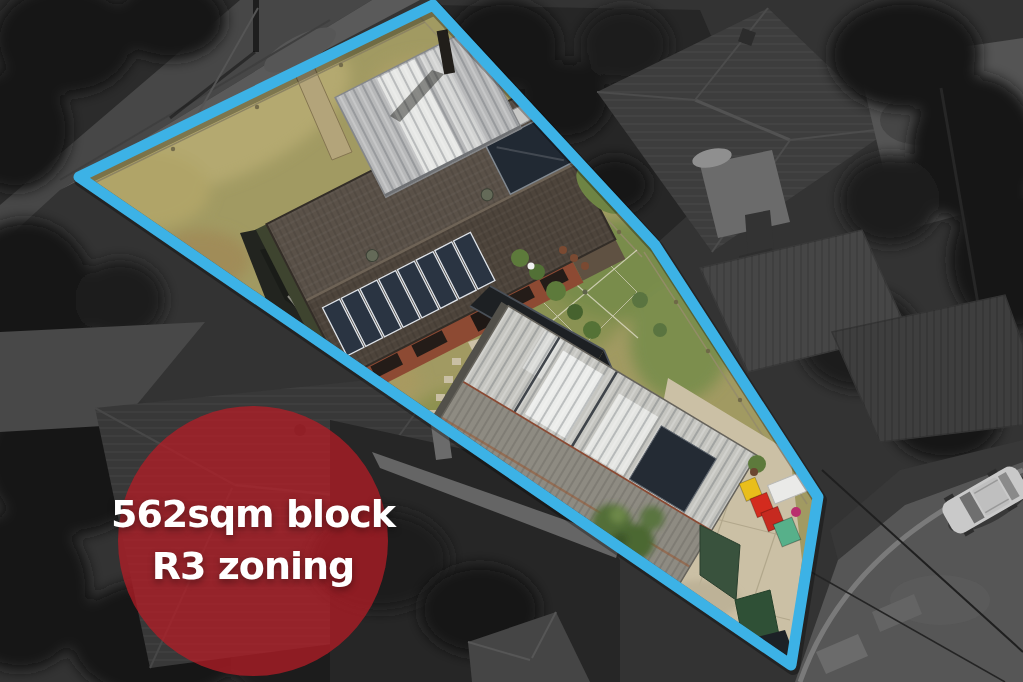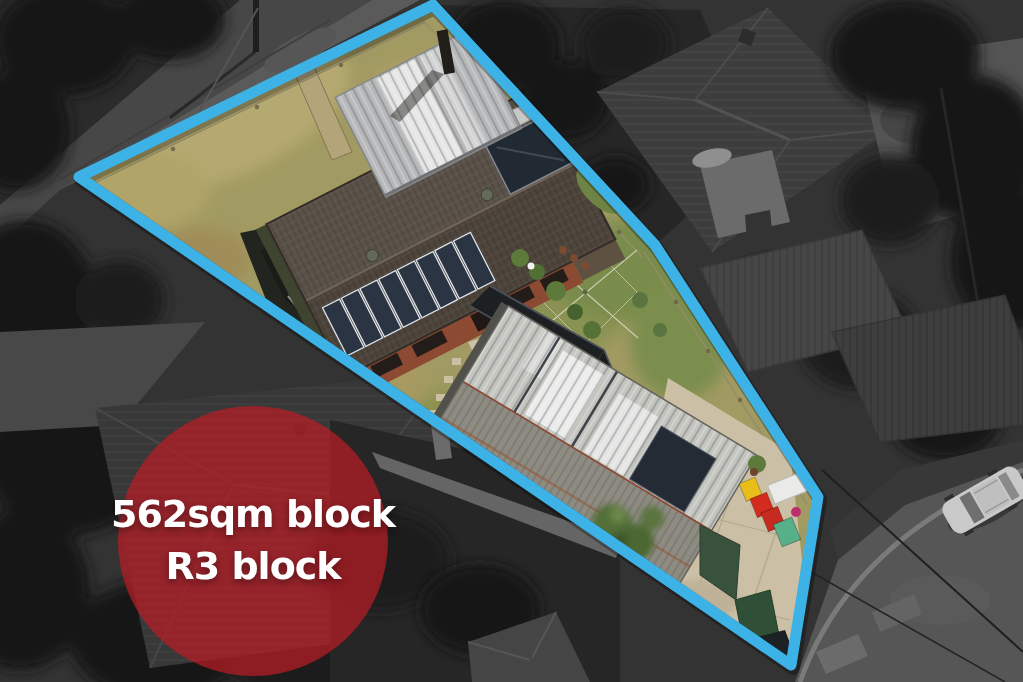--- a/index.html
+++ b/index.html
@@ -379,15 +379,15 @@
   </g>
 
   <g>
     <polygon id="boundary-shadow" points="433,5 655,245 818,497 791,665 79,177"></polygon>
     <polygon id="boundary-main" points="433,5 655,245 818,497 791,665 79,177"></polygon>
   </g>
 </svg>
 
 <div class="badge">
   <span>562sqm block</span>
-  <span>R3 block</span>
+  <span>R3 zoning</span>
 </div>
 </div>
 
 </body></html>

